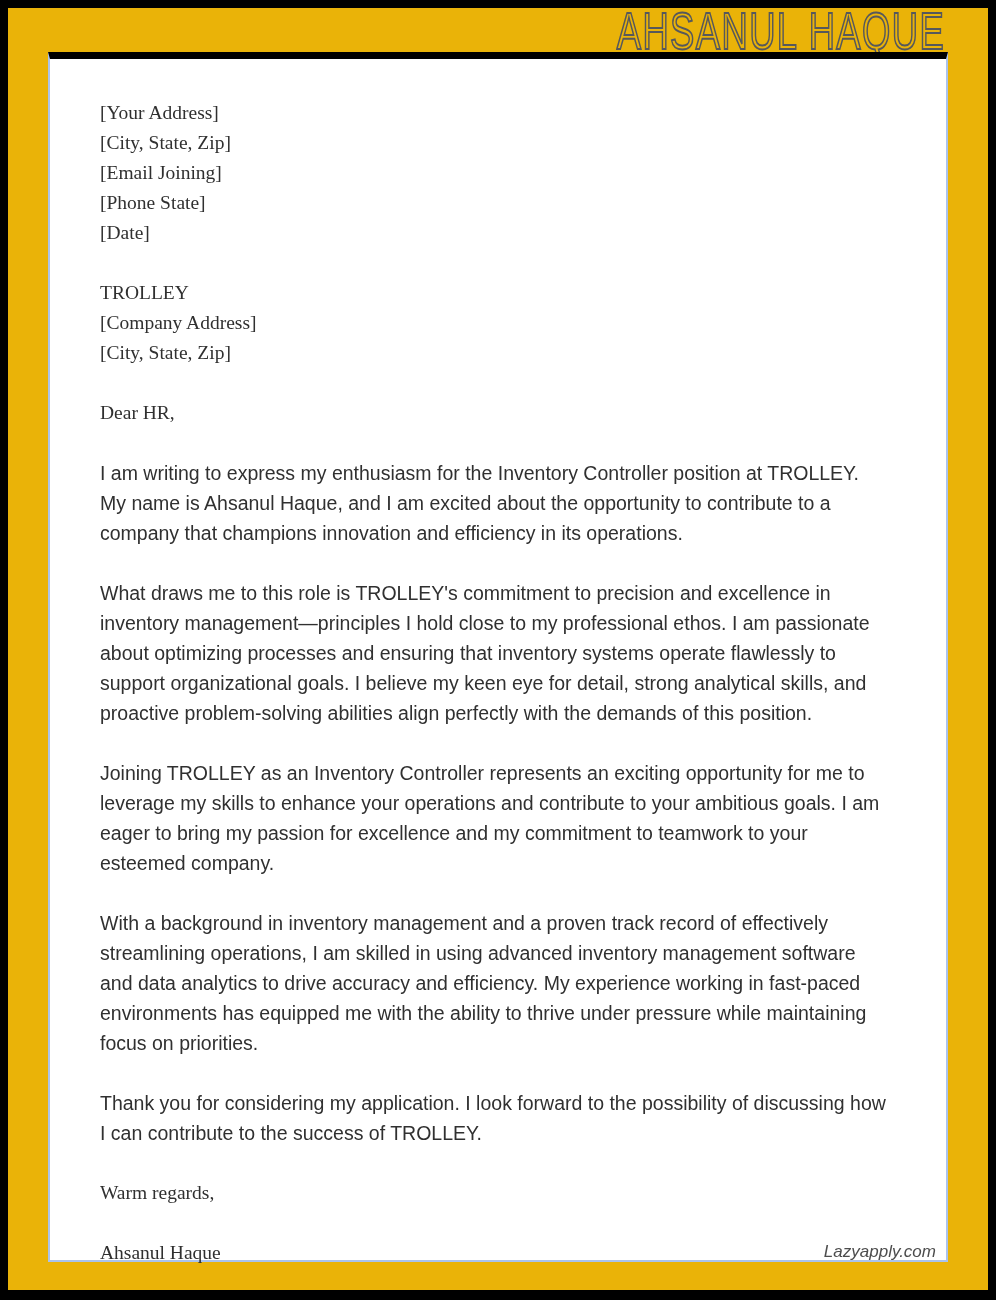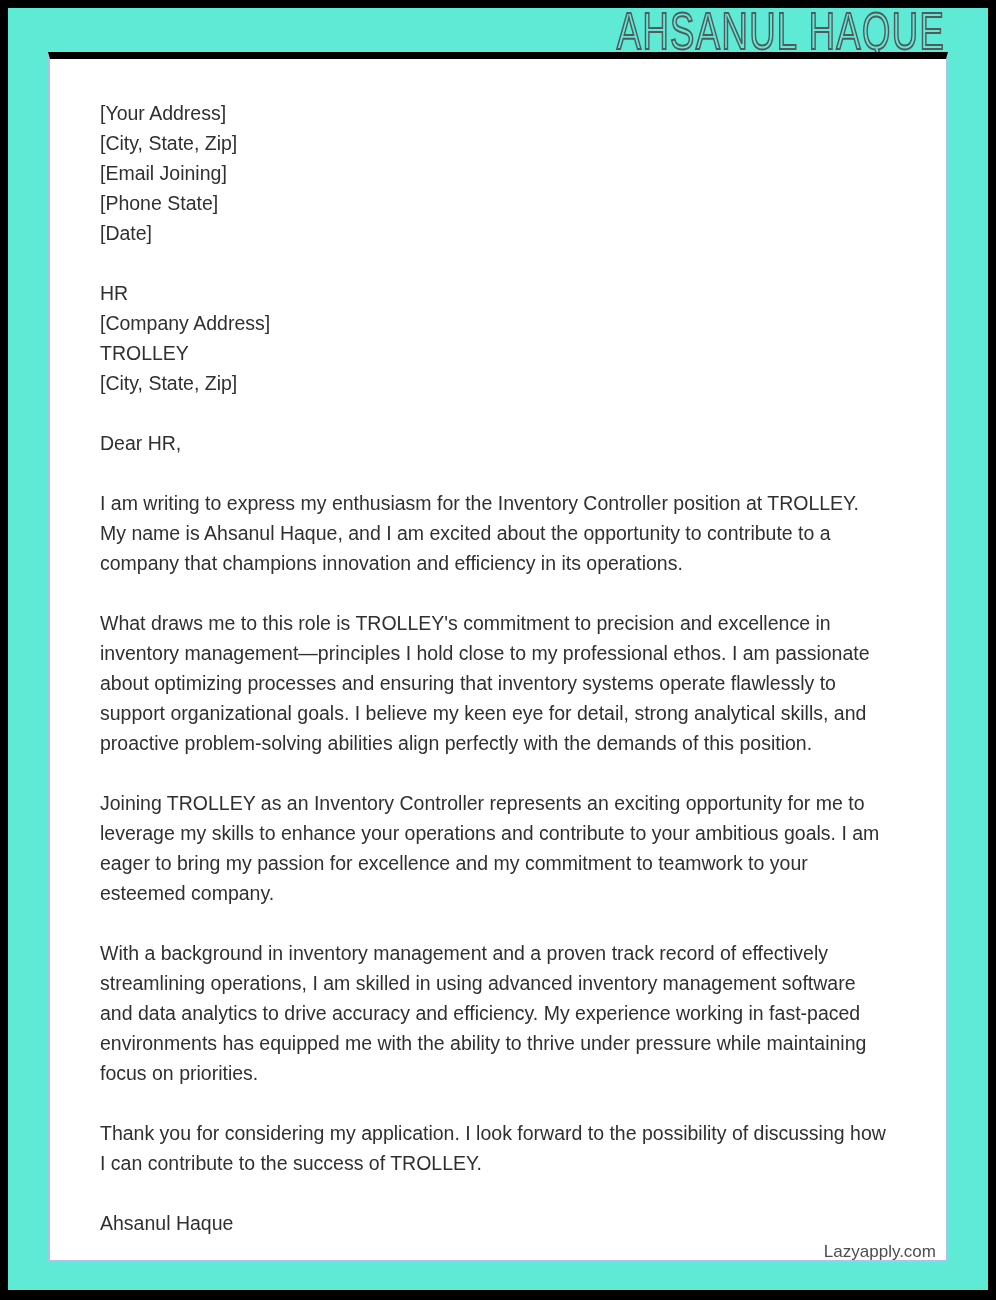--- a/index.html
+++ b/index.html
@@ -14,21 +14,21 @@
     background: #000000;
     box-sizing: border-box;
     padding: 8px 8px 10px 8px;
     font-family: "Liberation Sans", sans-serif;
     overflow: hidden;
   }
   .canvas {
     position: relative;
     width: 980px;
     height: 1282px;
-    background: #5eead4;
+    background: #eab308;
     overflow: hidden;
   }
   .header-name {
     position: absolute;
     top: 0px;
     right: 43px;
     height: 46px;
     line-height: 46px;
     font-size: 52px;
     font-weight: 400;
@@ -57,28 +57,29 @@
     left: 92px;
     top: 90px;
     width: 802px;
     font-size: 19.5px;
     line-height: 30px;
     color: #303030;
   }
   .block { margin: 0 0 30px 0; }
   .block:last-child { margin-bottom: 0; }
   .para { margin: 0 16px 30px 0; }
-  .line { height: 30px; }
+  .line { height: 30px; font-family: Liberation Serif, serif; }
   .watermark {
     position: absolute;
     right: 52px;
     top: 1233px;
     font-size: 17px;
     line-height: 22px;
     color: #4d4d4d;
+    font-style: italic;
   }
 </style>
 </head>
 <body>
 
 <div class="page">
   <div class="canvas">
 
     <div class="header-name">AHSANUL HAQUE</div>
 
@@ -90,37 +91,37 @@
 
       <div class="line">[Your Address]</div>
           <div class="line">[City, State, Zip]</div>
           <div class="line">[Email Joining]</div>
           <div class="line">[Phone State]</div>
           <div class="line">[Date]</div>
         </div>
 
       <div class="block">
 
-      <div class="line">HR</div>
+          <div class="line">TROLLEY</div>
           <div class="line">[Company Address]</div>
-          <div class="line">TROLLEY</div>
           <div class="line">[City, State, Zip]</div>
         </div>
 
       <div class="block line">Dear HR,</div>
 
       <div>
 
       <p class="para">I am writing to express my enthusiasm for the Inventory Controller position at TROLLEY. My name is Ahsanul Haque, and I am excited about the opportunity to contribute to a company that champions innovation and efficiency in its operations.</p>
           <p class="para">What draws me to this role is TROLLEY's commitment to precision and excellence in inventory management—principles I hold close to my professional ethos. I am passionate about optimizing processes and ensuring that inventory systems operate flawlessly to support organizational goals. I believe my keen eye for detail, strong analytical skills, and proactive problem-solving abilities align perfectly with the demands of this position.</p>
           <p class="para">Joining TROLLEY as an Inventory Controller represents an exciting opportunity for me to leverage my skills to enhance your operations and contribute to your ambitious goals. I am eager to bring my passion for excellence and my commitment to teamwork to your esteemed company.</p>
           <p class="para">With a background in inventory management and a proven track record of effectively streamlining operations, I am skilled in using advanced inventory management software and data analytics to drive accuracy and efficiency. My experience working in fast-paced environments has equipped me with the ability to thrive under pressure while maintaining focus on priorities.</p>
           <p class="para">Thank you for considering my application. I look forward to the possibility of discussing how I can contribute to the success of TROLLEY.</p>
         </div>
 
+      <div class="block line">Warm regards,</div>
 
       <div class="block line">Ahsanul Haque</div>
 
     </div>
 
     <div class="watermark">Lazyapply.com</div>
 
   </div>
 </div>
 

